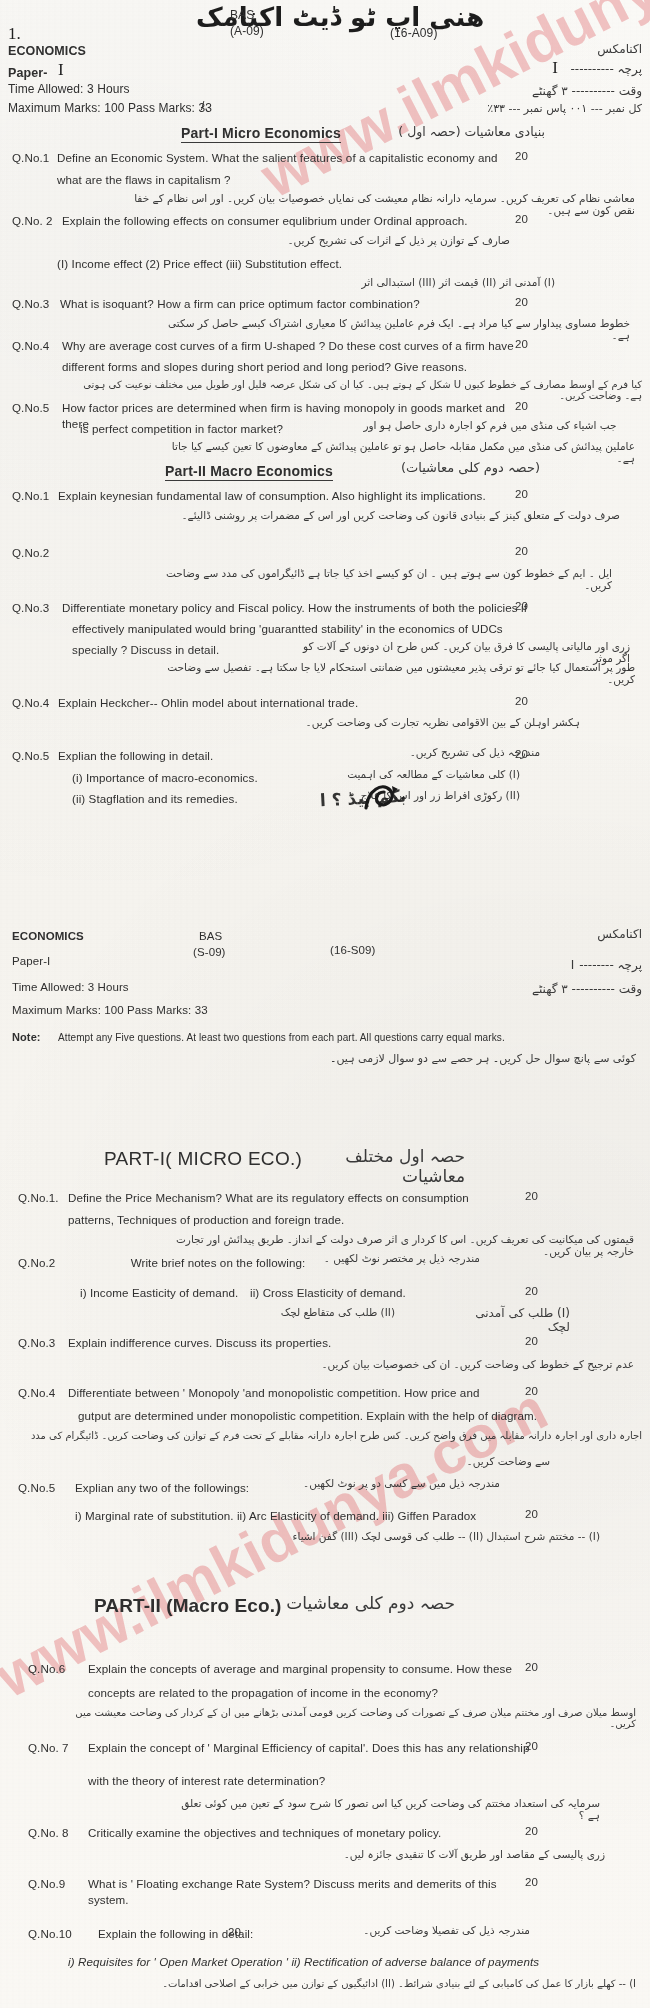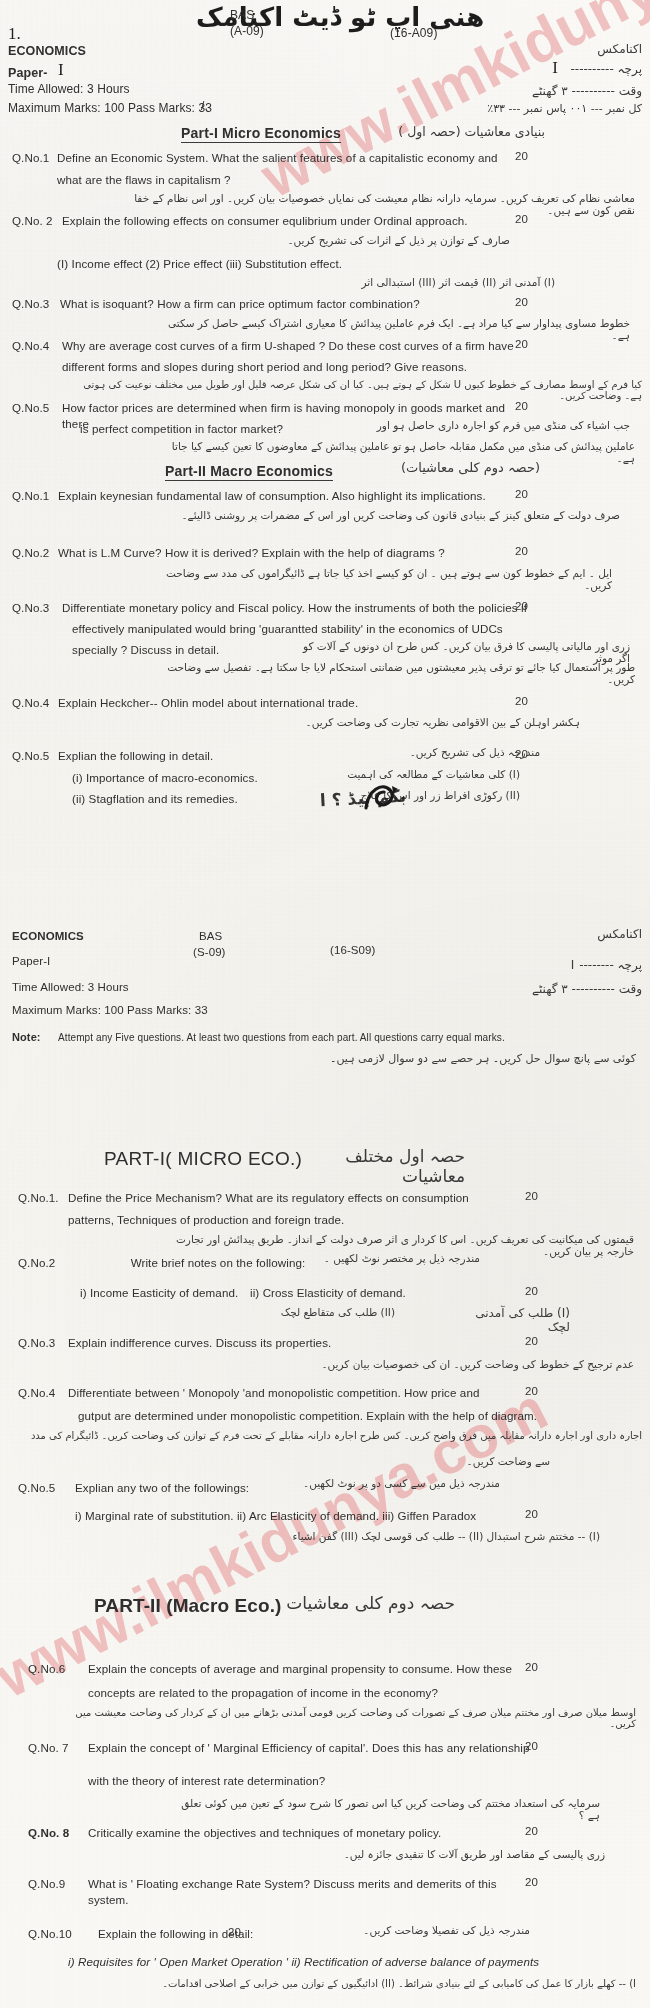--- a/index.html
+++ b/index.html
@@ -141,35 +141,34 @@
   <div class="abs en q" style="top:338px;left:12px;">Q.No.4</div>
   <div class="abs en q" style="top:338px;left:62px;width:460px;">Why are average cost curves of a firm U-shaped ? Do these cost curves of a firm have</div>
   <div class="abs en q" style="top:359px;left:62px;width:460px;">different forms and slopes during short period and long period? Give reasons.</div>
   <div class="abs marks" style="top:338px;left:515px;">20</div>
   <div class="abs ur" style="top:379px;right:8px;width:570px;font-size:10px;">کیا فرم کے اوسط مصارف کے خطوط کیوں U شکل کے ہوتے ہیں۔ کیا ان کی شکل عرصہ قلیل اور طویل میں مختلف نوعیت کی ہوتی ہے۔ وضاحت کریں۔</div>
 
   <div class="abs en q" style="top:400px;left:12px;">Q.No.5</div>
   <div class="abs en q" style="top:400px;left:62px;width:460px;">How factor prices are determined when firm is having monopoly in goods market and there</div>
   <div class="abs en q" style="top:421px;left:80px;width:260px;">is perfect competition in factor market?</div>
   <div class="abs marks" style="top:400px;left:515px;">20</div>
-  <div class="abs ur" style="top:419px;right:20px;width:280px;font-size:10.5px;">جب اشیاء کی منڈی میں فرم کو اجارہ داری حاصل ہو اور</div>
+  <div class="abs ur" style="top:419px;right:20px;width:280px;font-size:10.5px;text-align:center;">جب اشیاء کی منڈی میں فرم کو اجارہ داری حاصل ہو اور</div>
   <div class="abs ur" style="top:440px;right:15px;width:480px;font-size:10.5px;">عاملین پیدائش کی منڈی میں مکمل مقابلہ حاصل ہو تو عاملین پیدائش کے معاوضوں کا تعین کیسے کیا جاتا ہے۔</div>
 
   <div class="abs" style="top:462px;left:165px;">
     <span class="en part-head">Part-II Macro Economics</span>
   </div>
   <div class="abs ur" style="top:460px;right:110px;width:190px;font-size:13px;">(حصہ دوم  کلی معاشیات)</div>
 
   <div class="abs en q" style="top:488px;left:12px;">Q.No.1</div>
   <div class="abs en q" style="top:488px;left:58px;width:460px;">Explain keynesian fundamental law of consumption. Also highlight its implications.</div>
   <div class="abs marks" style="top:488px;left:515px;">20</div>
   <div class="abs ur" style="top:509px;right:30px;width:450px;font-size:10.5px;">صرف دولت کے متعلق کینز کے بنیادی قانون کی وضاحت کریں اور اس کے مضمرات پر روشنی ڈالیئے۔</div>
 
   <div class="abs en q" style="top:545px;left:12px;">Q.No.2</div>
-  <div class="abs en q" style="top:545px;left:58px;width:460px;">What is L.M Curve? How it is derived? Explain with the help of diagrams ?</div>
   <div class="abs marks" style="top:545px;left:515px;">20</div>
   <div class="abs ur" style="top:567px;right:38px;width:450px;font-size:10.5px;">ایل ۔ ایم کے خطوط کون سے ہوتے ہیں ۔ ان کو کیسے اخذ کیا جاتا ہے  ڈائیگراموں کی مدد سے وضاحت کریں۔</div>
 
   <div class="abs en q" style="top:600px;left:12px;">Q.No.3</div>
   <div class="abs en q" style="top:600px;left:62px;width:470px;">Differentiate monetary policy and Fiscal policy. How the instruments of both the policies if</div>
   <div class="abs en q" style="top:621px;left:72px;width:470px;">effectively manipulated would bring 'guarantted stability' in the economics of UDCs</div>
   <div class="abs en q" style="top:642px;left:72px;width:200px;">specially ? Discuss in detail.</div>
   <div class="abs marks" style="top:600px;left:515px;">20</div>
   <div class="abs ur" style="top:640px;right:20px;width:330px;font-size:10.5px;">زری اور مالیاتی پالیسی کا فرق بیان کریں۔ کس طرح ان دونوں کے آلات کو اگر موثر</div>
   <div class="abs ur" style="top:661px;right:15px;width:470px;font-size:10.5px;">طور پر استعمال کیا جائے تو ترقی پذیر معیشتوں میں ضمانتی استحکام لایا جا سکتا ہے۔  تفصیل سے وضاحت کریں۔</div>
@@ -258,21 +257,21 @@
   <div class="abs en q" style="top:1685px;left:88px;width:440px;">concepts are related to the propagation of income in the economy?</div>
   <div class="abs marks" style="top:1661px;left:525px;">20</div>
   <div class="abs ur" style="top:1707px;right:14px;width:570px;font-size:10px;">اوسط میلان صرف اور مختتم میلان صرف کے تصورات کی وضاحت کریں قومی آمدنی بڑھانے میں ان کے کردار کی وضاحت معیشت میں کریں۔</div>
 
   <div class="abs en q" style="top:1740px;left:28px;">Q.No. 7</div>
   <div class="abs en q" style="top:1773px;left:88px;width:450px;">with the theory of interest rate determination?</div>
   <div class="abs en q" style="top:1740px;left:88px;width:450px;">Explain the concept of ' Marginal Efficiency of capital'. Does this has any relationship</div>
   <div class="abs marks" style="top:1740px;left:525px;">20</div>
   <div class="abs ur" style="top:1797px;right:50px;width:430px;font-size:10.5px;">سرمایہ کی استعداد مختتم کی وضاحت کریں کیا اس تصور کا شرح سود کے تعین میں کوئی تعلق ہے ؟</div>
 
-  <div class="abs en q" style="top:1825px;left:28px;font-weight:bold;">Q.No. 8</div>
+  <div class="abs en q" style="top:1825px;left:28px;">Q.No. 8</div>
   <div class="abs en q" style="top:1825px;left:88px;width:430px;">Critically examine the objectives and techniques of monetary policy.</div>
   <div class="abs marks" style="top:1825px;left:525px;">20</div>
   <div class="abs ur" style="top:1848px;right:45px;width:330px;font-size:10.5px;">زری پالیسی کے مقاصد اور طریق آلات کا تنقیدی جائزہ لیں۔</div>
 
   <div class="abs en q" style="top:1876px;left:28px;">Q.No.9</div>
   <div class="abs en q" style="top:1876px;left:88px;width:450px;">What is ' Floating exchange Rate System? Discuss merits and demerits of this system.</div>
   <div class="abs marks" style="top:1876px;left:525px;">20</div>
 
   <div class="abs en q" style="top:1926px;left:28px;">Q.No.10</div>
   <div class="abs en q" style="top:1926px;left:98px;width:300px;">Explain the following in detail:</div>

